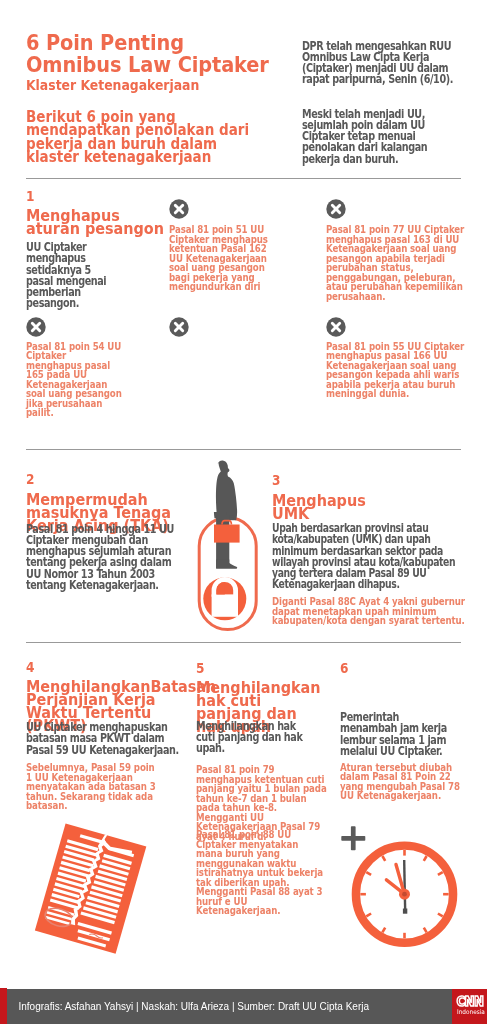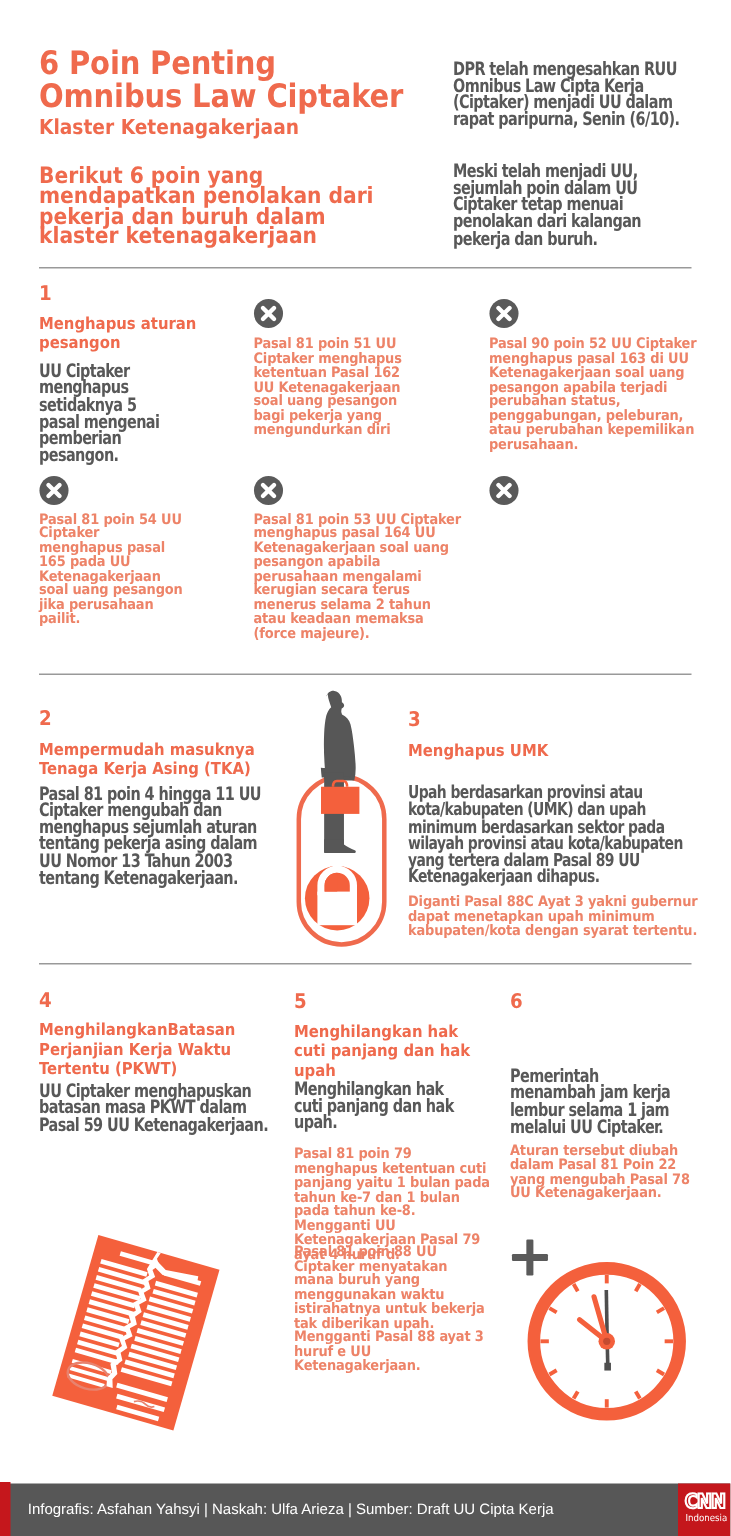--- a/index.html
+++ b/index.html
@@ -14,21 +14,21 @@
   .intro{font-size:15px;line-height:13.55px;font-weight:bold;color:#ef6a4d;letter-spacing:0px;}
 
   
   .g{font-size:12.3px;line-height:11.3px;font-weight:bold;color:#585858;letter-spacing:-0.45px;transform:scaleX(0.87);}
   
   .o{font-size:9.6px;line-height:9.5px;font-weight:bold;color:#ed8368;letter-spacing:-0.1px;}
   .g3{font-size:11.85px;}
 
   .rule{position:absolute;height:1px;background:#999;}
   .num{font-size:13.5px;font-weight:bold;color:#ef6a4d;line-height:13px;}
-  .st{font-size:11px;line-height:13.3px;font-weight:bold;color:#ef6a4d;letter-spacing:0px;}
+  .st{font-size:16px;line-height:13.3px;font-weight:bold;color:#ef6a4d;letter-spacing:0px;}
 
   .xicon{position:absolute;width:20px;height:20px;}
 
   .footer{position:absolute;left:0;top:989px;width:487px;height:35px;background:#575757;}
   .footred{position:absolute;left:0;top:988px;width:7px;height:36px;background:#c5171c;}
   .footlogo{position:absolute;left:452px;top:989px;width:35px;height:35px;background:#c4171c;}
   .logo-cnn{position:absolute;left:4.5px;top:7.2px;font-family:"DejaVu Sans Condensed",sans-serif;font-weight:bold;font-size:13.2px;line-height:12px;color:#c4171c;-webkit-text-stroke:1.4px #fff;letter-spacing:-0.6px;}
   .logo-sub{position:absolute;left:5px;top:20.3px;font-family:"DejaVu Sans Condensed",sans-serif;font-size:6.4px;line-height:6px;color:#fff;letter-spacing:0px;}
   .foottxt{position:absolute;left:18.5px;top:1000.5px;font-size:10px;color:#fff;font-family:"Liberation Sans",sans-serif;font-weight:normal;letter-spacing:0px;}
 </style>
@@ -61,47 +61,47 @@
     </svg>
   <div class="abs o sq" style="left:169px;top:225px;width:100px">Pasal 81 poin 51 UU Ciptaker menghapus ketentuan Pasal 162 UU Ketenagakerjaan soal uang pesangon bagi pekerja yang mengundurkan diri</div>
 
   <svg class="xicon" style="left:326px;top:199px" viewBox="0 0 20 20">
       <circle cx="10" cy="10" r="9.7" fill="#5a5a5a"></circle>
       <g stroke="#fff" stroke-width="2.9" stroke-linecap="round">
         <line x1="6.3" y1="6.3" x2="13.7" y2="13.7"></line>
         <line x1="13.7" y1="6.3" x2="6.3" y2="13.7"></line>
       </g>
     </svg>
-  <div class="abs o sq" style="left:326px;top:225px;width:140px">Pasal 90 poin 52 UU Ciptaker menghapus pasal 163 di UU Ketenagakerjaan soal uang pesangon apabila terjadi perubahan status, penggabungan, peleburan, atau perubahan kepemilikan perusahaan.</div>
+  <div class="abs o sq" style="left:326px;top:225px;width:140px">Pasal 81 poin 77 UU Ciptaker menghapus pasal 163 di UU Ketenagakerjaan soal uang pesangon apabila terjadi perubahan status, penggabungan, peleburan, atau perubahan kepemilikan perusahaan.</div>
 
   <svg class="xicon" style="left:26px;top:317px" viewBox="0 0 20 20">
       <circle cx="10" cy="10" r="9.7" fill="#5a5a5a"></circle>
       <g stroke="#fff" stroke-width="2.9" stroke-linecap="round">
         <line x1="6.3" y1="6.3" x2="13.7" y2="13.7"></line>
         <line x1="13.7" y1="6.3" x2="6.3" y2="13.7"></line>
       </g>
     </svg>
   <div class="abs o sq" style="left:26px;top:341.5px;width:98px">Pasal 81 poin 54 UU Ciptaker menghapus pasal 165 pada UU Ketenagakerjaan soal uang pesangon jika perusahaan pailit.</div>
 
   <svg class="xicon" style="left:169px;top:317px" viewBox="0 0 20 20">
       <circle cx="10" cy="10" r="9.7" fill="#5a5a5a"></circle>
       <g stroke="#fff" stroke-width="2.9" stroke-linecap="round">
         <line x1="6.3" y1="6.3" x2="13.7" y2="13.7"></line>
         <line x1="13.7" y1="6.3" x2="6.3" y2="13.7"></line>
       </g>
     </svg>
-  <div class="abs o sq" style="left:169px;top:341.5px;width:140px">Pasal 81 poin 53 UU Ciptaker menghapus pasal 164 UU Ketenagakerjaan soal uang pesangon apabila perusahaan mengalami kerugian secara terus menerus selama 2 tahun atau keadaan memaksa (force majeure).</div>
 
   <svg class="xicon" style="left:326px;top:317px" viewBox="0 0 20 20">
       <circle cx="10" cy="10" r="9.7" fill="#5a5a5a"></circle>
       <g stroke="#fff" stroke-width="2.9" stroke-linecap="round">
         <line x1="6.3" y1="6.3" x2="13.7" y2="13.7"></line>
         <line x1="13.7" y1="6.3" x2="6.3" y2="13.7"></line>
       </g>
     </svg>
+  <div class="abs o sq" style="left:326px;top:341.5px;width:140px">Pasal 81 poin 55 UU Ciptaker menghapus pasal 166 UU Ketenagakerjaan soal uang pesangon kepada ahli waris apabila pekerja atau buruh meninggal dunia.</div>
 
   <div class="abs num" style="left:26px;top:473px">2</div>
   <div class="abs st" style="left:26px;top:492.5px;width:160px">Mempermudah masuknya Tenaga Kerja Asing (TKA)</div>
   <div class="abs g sq" style="left:26px;top:523.5px;width:178px">Pasal 81 poin 4 hingga 11 UU Ciptaker mengubah dan menghapus sejumlah aturan tentang pekerja asing dalam UU Nomor 13 Tahun 2003 tentang Ketenagakerjaan.</div>
 
   <svg class="abs" style="left:193px;top:455px;width:66px;height:178px" viewBox="0 0 66 178">
     <g>
       <rect x="6.2" y="62.6" width="57" height="112" rx="28.5" ry="28.5" fill="none" stroke="#ef6a4d" stroke-width="3"></rect>
       <circle cx="31.8" cy="143.8" r="21.5" fill="#f4603c"></circle>
       <path d="M21.0 141.8 v-6.5 a10.8 10.8 0 0 1 21.6 0 v6.5" fill="none" stroke="#fff" stroke-width="4.8"></path>
@@ -117,25 +117,26 @@
     </g>
     <g>
       <rect x="21.0" y="69.5" width="25.6" height="18.1" fill="#f4603c"></rect>
       <path d="M29.0 69.5 c0 -2.6 0.9 -3.9 2.6 -3.9 l4.2 0 c1.7 0 2.6 1.3 2.6 3.9" fill="none" stroke="#f4603c" stroke-width="1.7"></path>
     </g>
   </svg>
 
   <div class="abs num" style="left:272px;top:474px">3</div>
   <div class="abs st" style="left:272px;top:493.5px;width:95px">Menghapus UMK</div>
   <div class="abs g g3 sq" style="left:272px;top:523px;width:212px">Upah berdasarkan provinsi atau kota/kabupaten (UMK) dan upah minimum berdasarkan sektor pada wilayah provinsi atau kota/kabupaten yang tertera dalam Pasal 89 UU Ketenagakerjaan dihapus.</div>
-  <div class="abs o sq" style="left:272px;top:597px;width:200px">Diganti Pasal 88C Ayat 3 yakni gubernur dapat menetapkan upah minimum kabupaten/kota dengan syarat tertentu.</div>
+  <div class="abs o sq" style="left:272px;top:597px;width:200px">Diganti Pasal 88C Ayat 4 yakni gubernur dapat menetapkan upah minimum kabupaten/kota dengan syarat tertentu.</div>
 
   <div class="abs num" style="left:26px;top:661px">4</div>
   <div class="abs st" style="left:26px;top:679.5px;width:145px">MenghilangkanBatasan Perjanjian Kerja Waktu Tertentu (PKWT)</div>
   <div class="abs g sq" style="left:26px;top:722px;width:180px">UU Ciptaker menghapuskan batasan masa PKWT dalam Pasal 59 UU Ketenagakerjaan.</div>
+  <div class="abs o sq" style="left:26px;top:763px;width:132px">Sebelumnya, Pasal 59 poin 1 UU Ketenagakerjaan menyatakan ada batasan 3 tahun. Sekarang tidak ada batasan.</div>
 
   <svg class="abs" style="left:26px;top:812px;width:135px;height:150px" viewBox="0 0 135 150">
     <g transform="rotate(16 64.6 76.5)">
       <rect x="22.6" y="20.8" width="84" height="111.5" fill="#f4603c"></rect>
       <g fill="#fff">
         <rect x="40" y="27.0" width="26" height="3.2"></rect>
         <rect x="29" y="35.5" width="32" height="3.2"></rect>
         <rect x="29" y="41.1" width="33" height="3.2"></rect>
         <rect x="29" y="46.7" width="31" height="3.2"></rect>
         <rect x="29" y="52.3" width="32" height="3.2"></rect>

